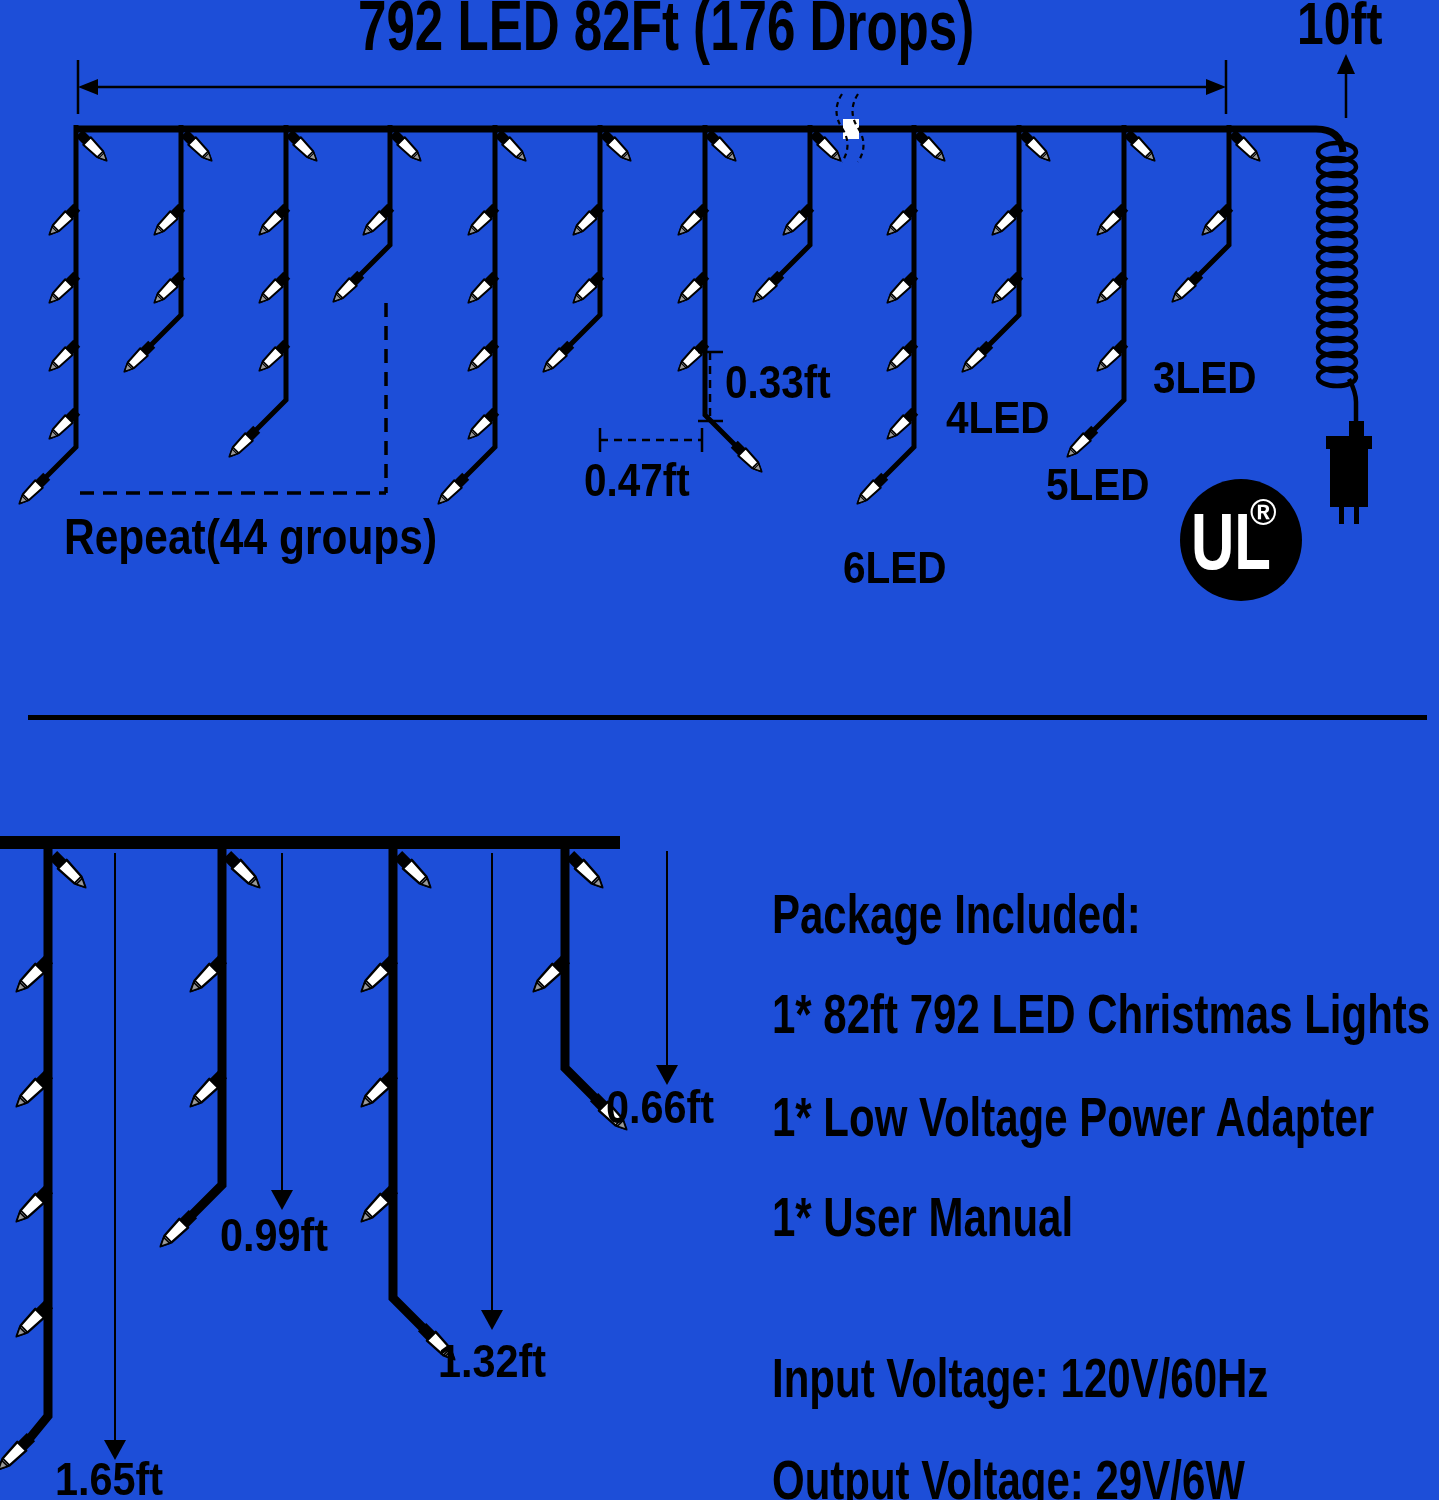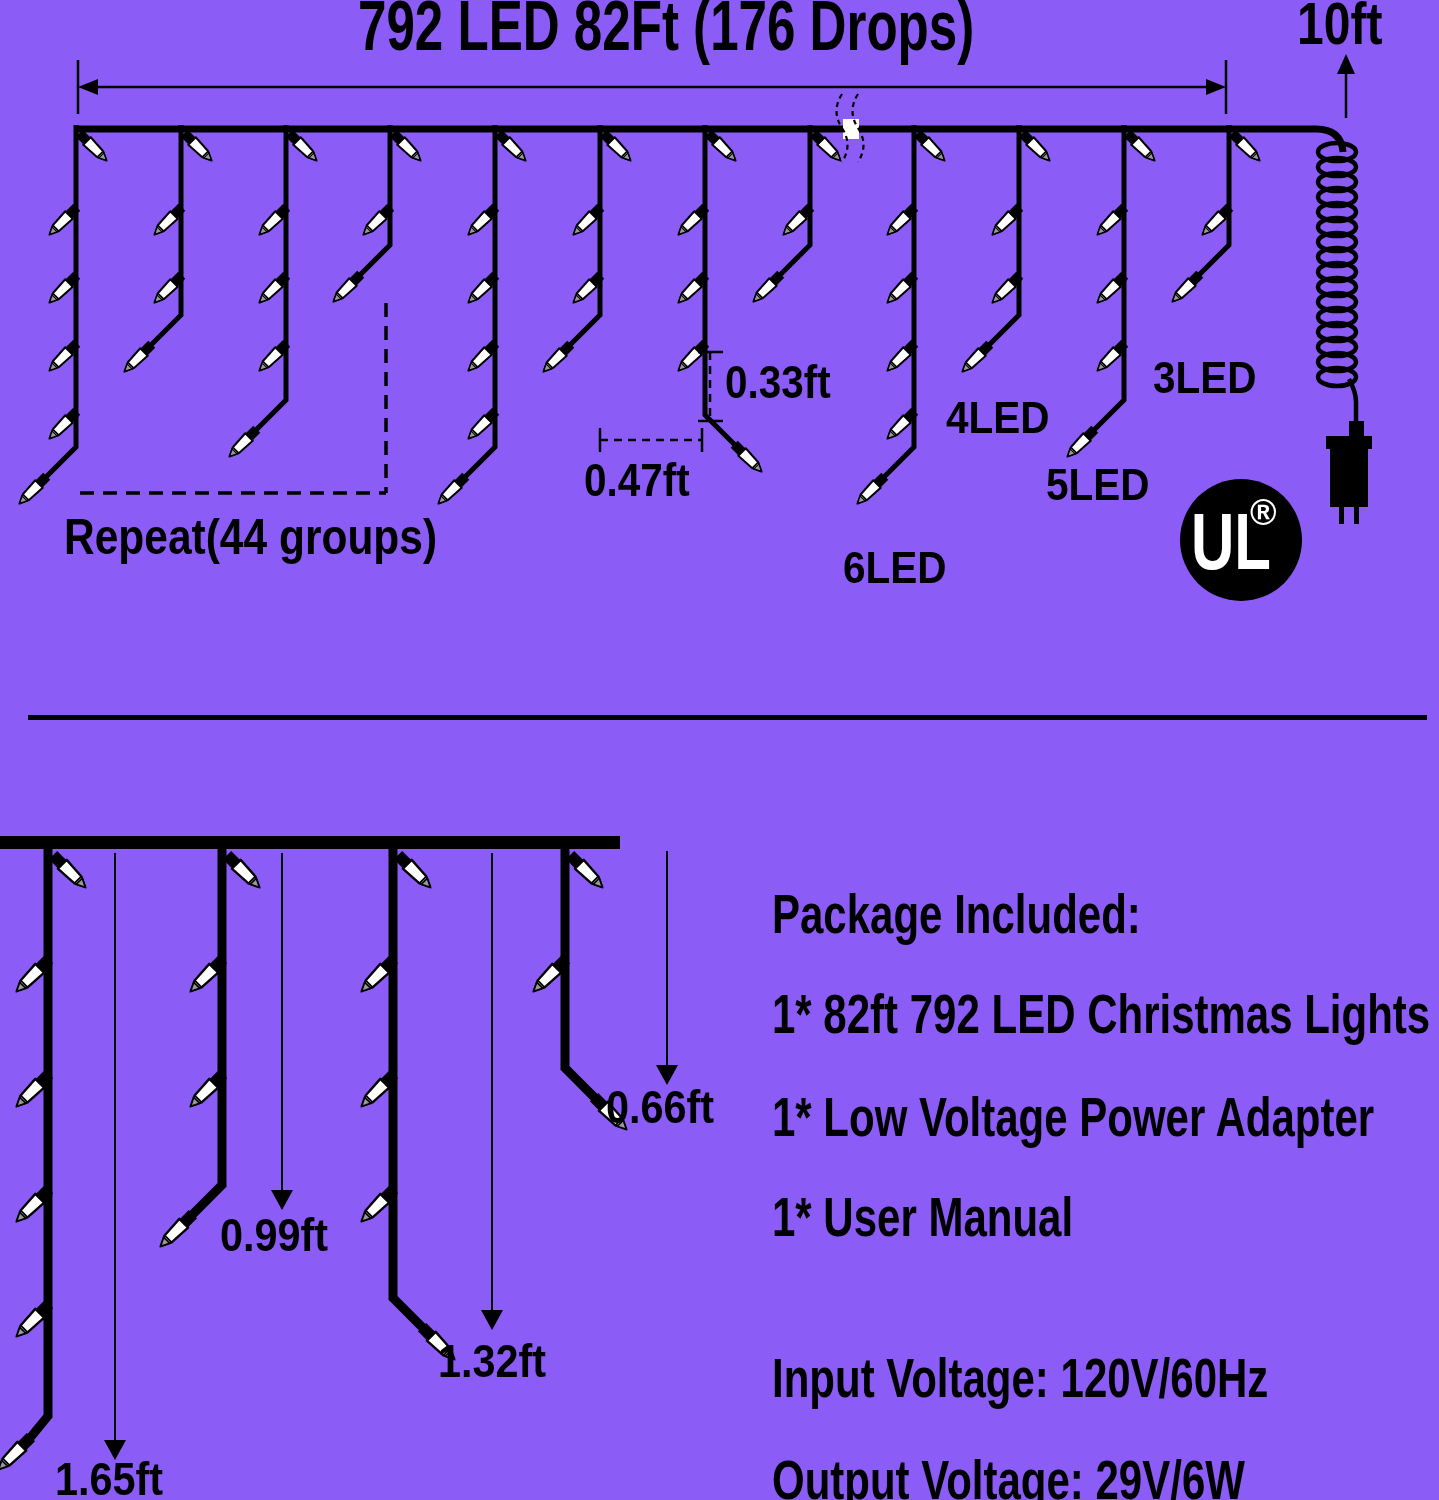--- a/index.html
+++ b/index.html
@@ -1,16 +1,16 @@
 <!DOCTYPE html>
 <html><head>
 <meta charset="utf-8">
 <style>
   html,body{margin:0;padding:0;background:#fff;}
-  .canvas{position:relative;width:1439px;height:1500px;background:#8b5cf6;overflow:hidden;
+  .canvas{position:relative;width:1439px;height:1500px;background:#1d4ed8;overflow:hidden;
           font-family:"Liberation Sans",sans-serif;}
   svg{position:absolute;left:0;top:0;}
   .lbl{position:absolute;font-weight:bold;color:#000;white-space:nowrap;line-height:1;
        transform-origin:0 0;font-family:"Liberation Sans",sans-serif;}
   .white{color:#fff;}
   
   .w-main{stroke:#000;stroke-width:7;fill:none;}
   .w-drop{stroke:#000;stroke-width:5;fill:none;}
   .w-bdrop{stroke:#000;stroke-width:9;fill:none;}
   .thin{stroke:#000;stroke-width:2;fill:none;}

